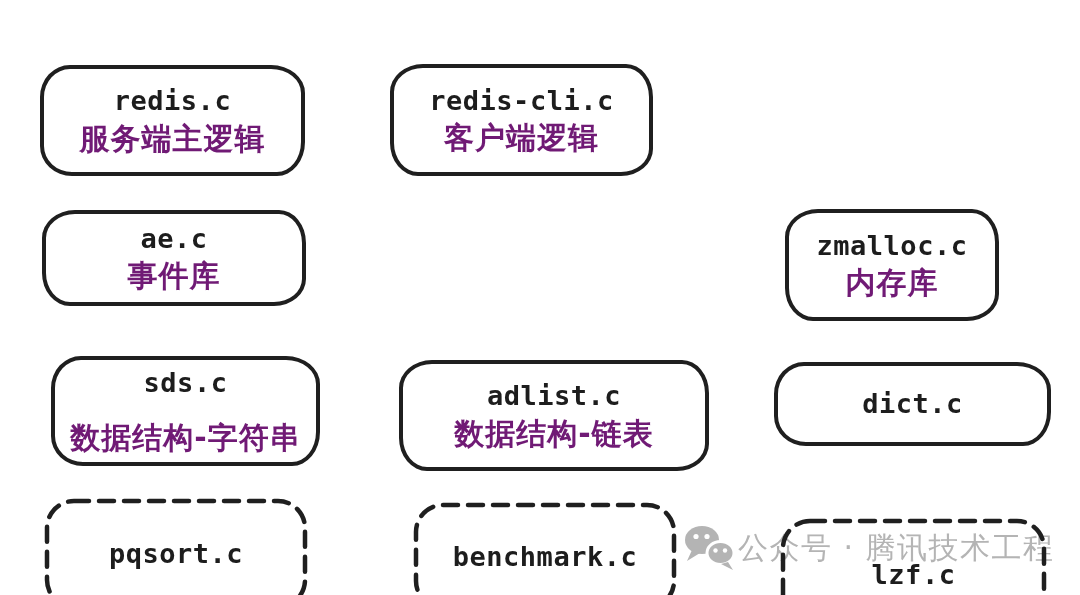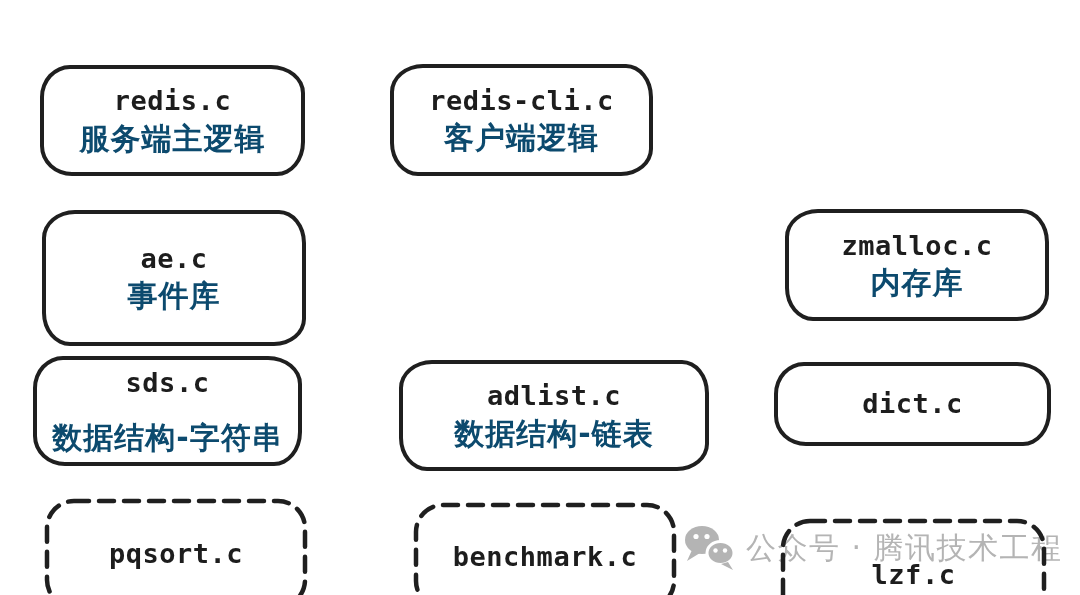--- a/index.html
+++ b/index.html
@@ -40,29 +40,29 @@
     font-size: 27px;
     color: #1d1d1d;
     line-height: 1.3;
     letter-spacing: 0.5px;
     position: relative; z-index: 3;
   }
   .desc {
     font-family: "DejaVu Sans", "Liberation Sans", sans-serif;
     font-weight: 600;
     font-size: 30px;
-    color: #0c4a6e;
+    color: #701a75;
     line-height: 1.3;
     letter-spacing: 1px;
     position: relative; z-index: 3;
   }
   
   .watermark {
     position: absolute; left: 682px; top: 524px;
-    display: flex; align-items: center; gap: 8px;
+    display: flex; align-items: center; 
     z-index: 1; white-space: nowrap;
   }
   .watermark-text {
     font-size: 30px;
     color: #b4b4b4;
     letter-spacing: 1.5px;
     font-weight: 400;
   }
   .wm-icon { display: block; }
 </style>
@@ -92,32 +92,32 @@
   <div class="box solid" style="left:40px; top:27px; width:265px; height:111px;">
     <span class="file">redis.c</span>
     <span class="desc">服务端主逻辑</span>
   </div>
 
   <div class="box solid alt" style="left:390px; top:26px; width:263px; height:112px;">
     <span class="file">redis-cli.c</span>
     <span class="desc">客户端逻辑</span>
   </div>
 
-  <div class="box solid alt" style="left:42px; top:172px; width:264px; height:136px;">
+  <div class="box solid alt" style="left:42px; top:172px; width:264px; height:96px;">
     <span class="file">ae.c</span>
     <span class="desc">事件库</span>
   </div>
 
 
-  <div class="box solid alt" style="left:785px; top:171px; width:264px; height:112px;">
+  <div class="box solid alt" style="left:785px; top:171px; width:214px; height:112px;">
     <span class="file">zmalloc.c</span>
     <span class="desc">内存库</span>
   </div>
 
-  <div class="box solid" style="left:33px; top:318px; width:269px; height:110px;gap:18px;">
+  <div class="box solid" style="left:51px; top:318px; width:269px; height:110px;gap:18px;">
     <span class="file">sds.c</span>
     <span class="desc">数据结构-字符串</span>
   </div>
 
   <div class="box solid alt" style="left:399px; top:322px; width:310px; height:111px;">
     <span class="file">adlist.c</span>
     <span class="desc">数据结构-链表</span>
   </div>
 
   <div class="box solid" style="left:774px; top:324px; width:277px; height:84px;">

